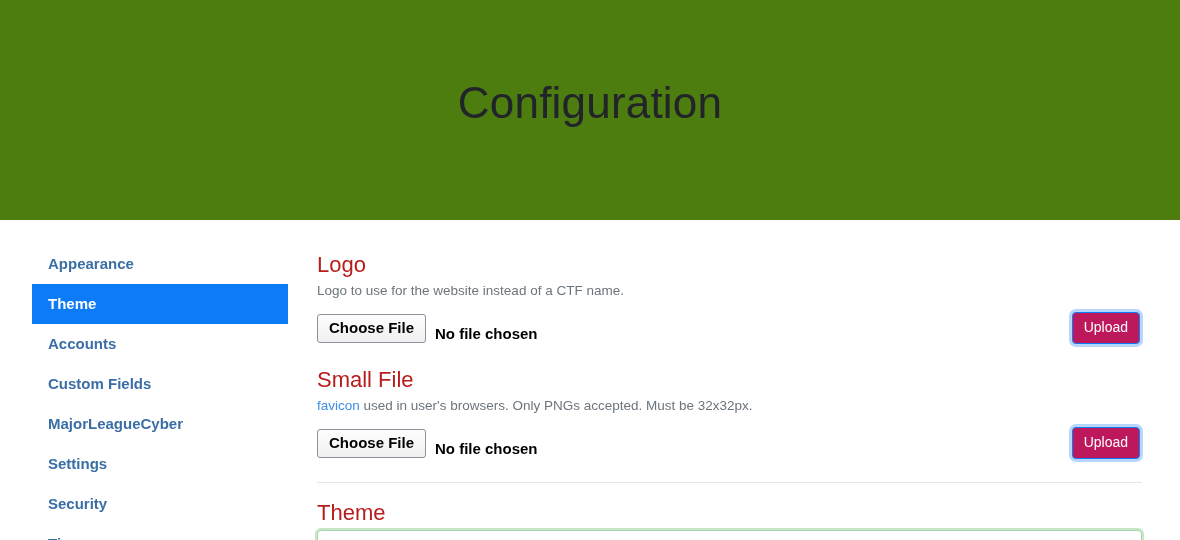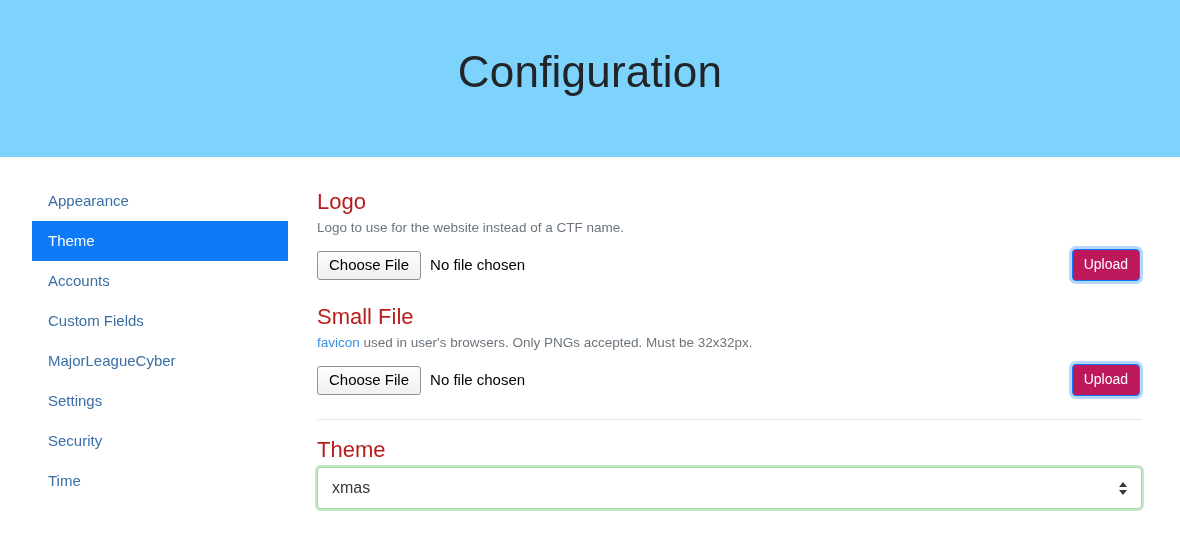--- a/index.html
+++ b/index.html
@@ -10,22 +10,22 @@
     height: 540px;
     overflow: hidden;
     background: #ffffff;
     font-family: "Liberation Sans", sans-serif;
     -webkit-font-smoothing: antialiased;
   }
 
   
   .page-header {
     width: 1180px;
-    height: 157px;
-    background: #7dd3fc;
+    height: 220px;
+    background: #4d7c0f;
     display: flex;
     align-items: center;
     justify-content: center;
   }
   .page-title {
     font-size: 44px;
     font-weight: 300;
     color: #212529;
     letter-spacing: 0.2px;
     line-height: 1;
@@ -55,20 +55,21 @@
   .nav-item {
     display: block;
     width: 256px;
     padding: 10px 16px;
     font-size: 15px;
     line-height: 20px;
     color: #3a6ea5;
     text-decoration: none;
     cursor: pointer;
     border-radius: 0;
+    font-weight: bold;
   }
   .nav-item.active {
     background: #0d7bf7;
     color: #ffffff;
   }
 
   
   .content {
     flex: 1 1 auto;
     padding-left: 29px;
@@ -99,24 +100,25 @@
   .upload-row {
     display: flex;
     align-items: center;
     justify-content: space-between;
     min-height: 34px;
   }
 
   
   .file-input {
     display: inline-flex;
-    align-items: center;
+    align-items: flex-end;
     font-size: 15px;
     color: #000000;
     line-height: 18px;
+    font-weight: bold;
   }
   .file-button {
     display: inline-block;
     padding: 4px 11px 5px 11px;
     border: 1px solid #8f8f9d;
     border-radius: 3px;
     background: linear-gradient(#fdfdfd, #f0f0f0);
     color: #000;
     font-size: 15px;
     line-height: 18px;

